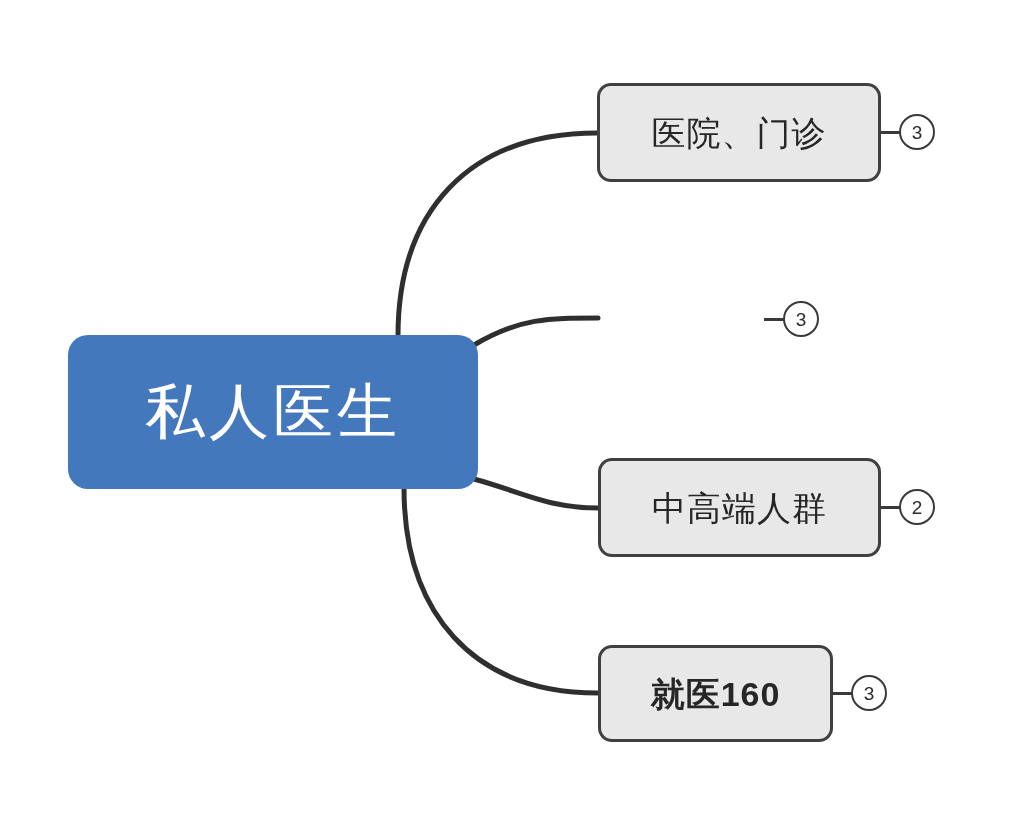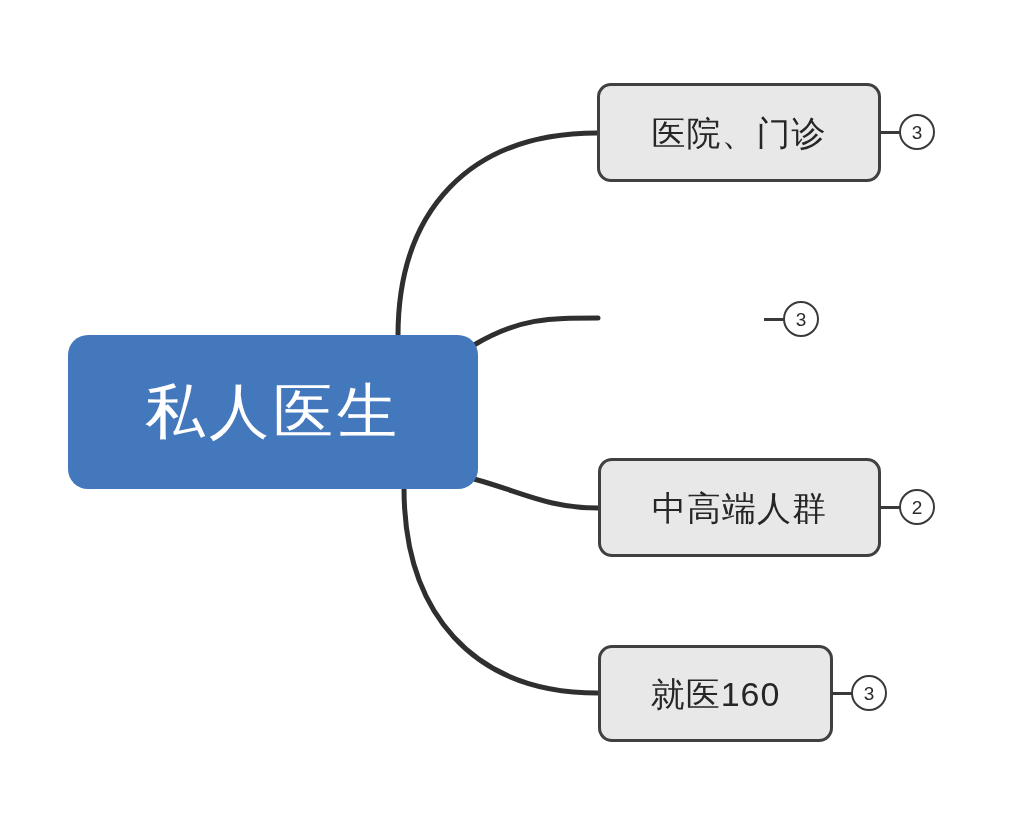--- a/index.html
+++ b/index.html
@@ -65,21 +65,21 @@
     color: #262626;
     font-size: 34px;
     line-height: 1;
     white-space: nowrap;
     letter-spacing: 1px;
   }
 
   .node-1 { left: 597px; top: 83px;  width: 284px; height: 99px; }
   .node-2 { left: 598px; top: 269px; width: 167px; height: 97px; }
   .node-3 { left: 598px; top: 458px; width: 283px; height: 99px; }
-  .node-4 { left: 598px; top: 645px; width: 235px; height: 97px; }
+  .node-4 { left: 598px; top: 645px; width: 235px; height: 97px; font-weight: bold; }
 
   
   .count-badge {
     position: absolute;
     width: 36px;
     height: 36px;
     border: 2px solid #3a3a3a;
     border-radius: 50%;
     background: #ffffff;
     display: flex;

